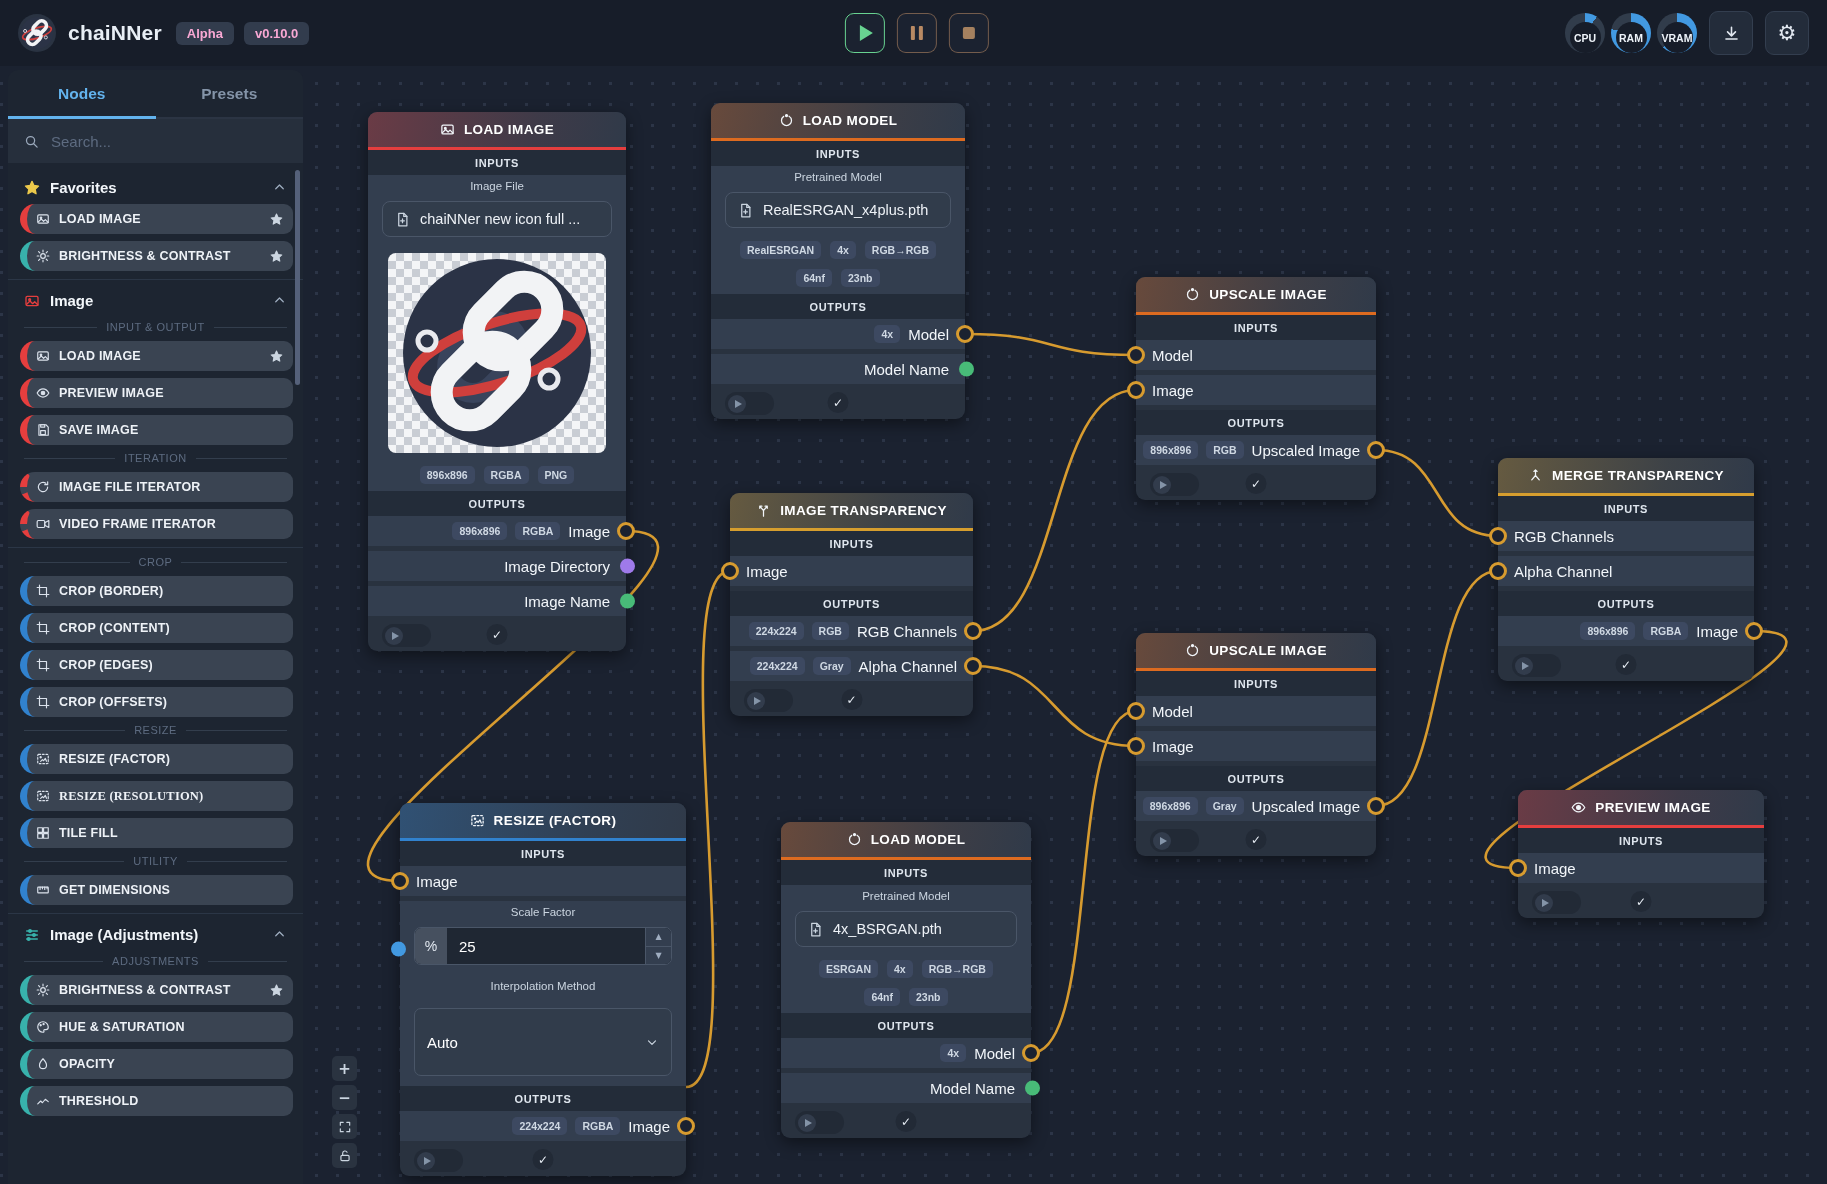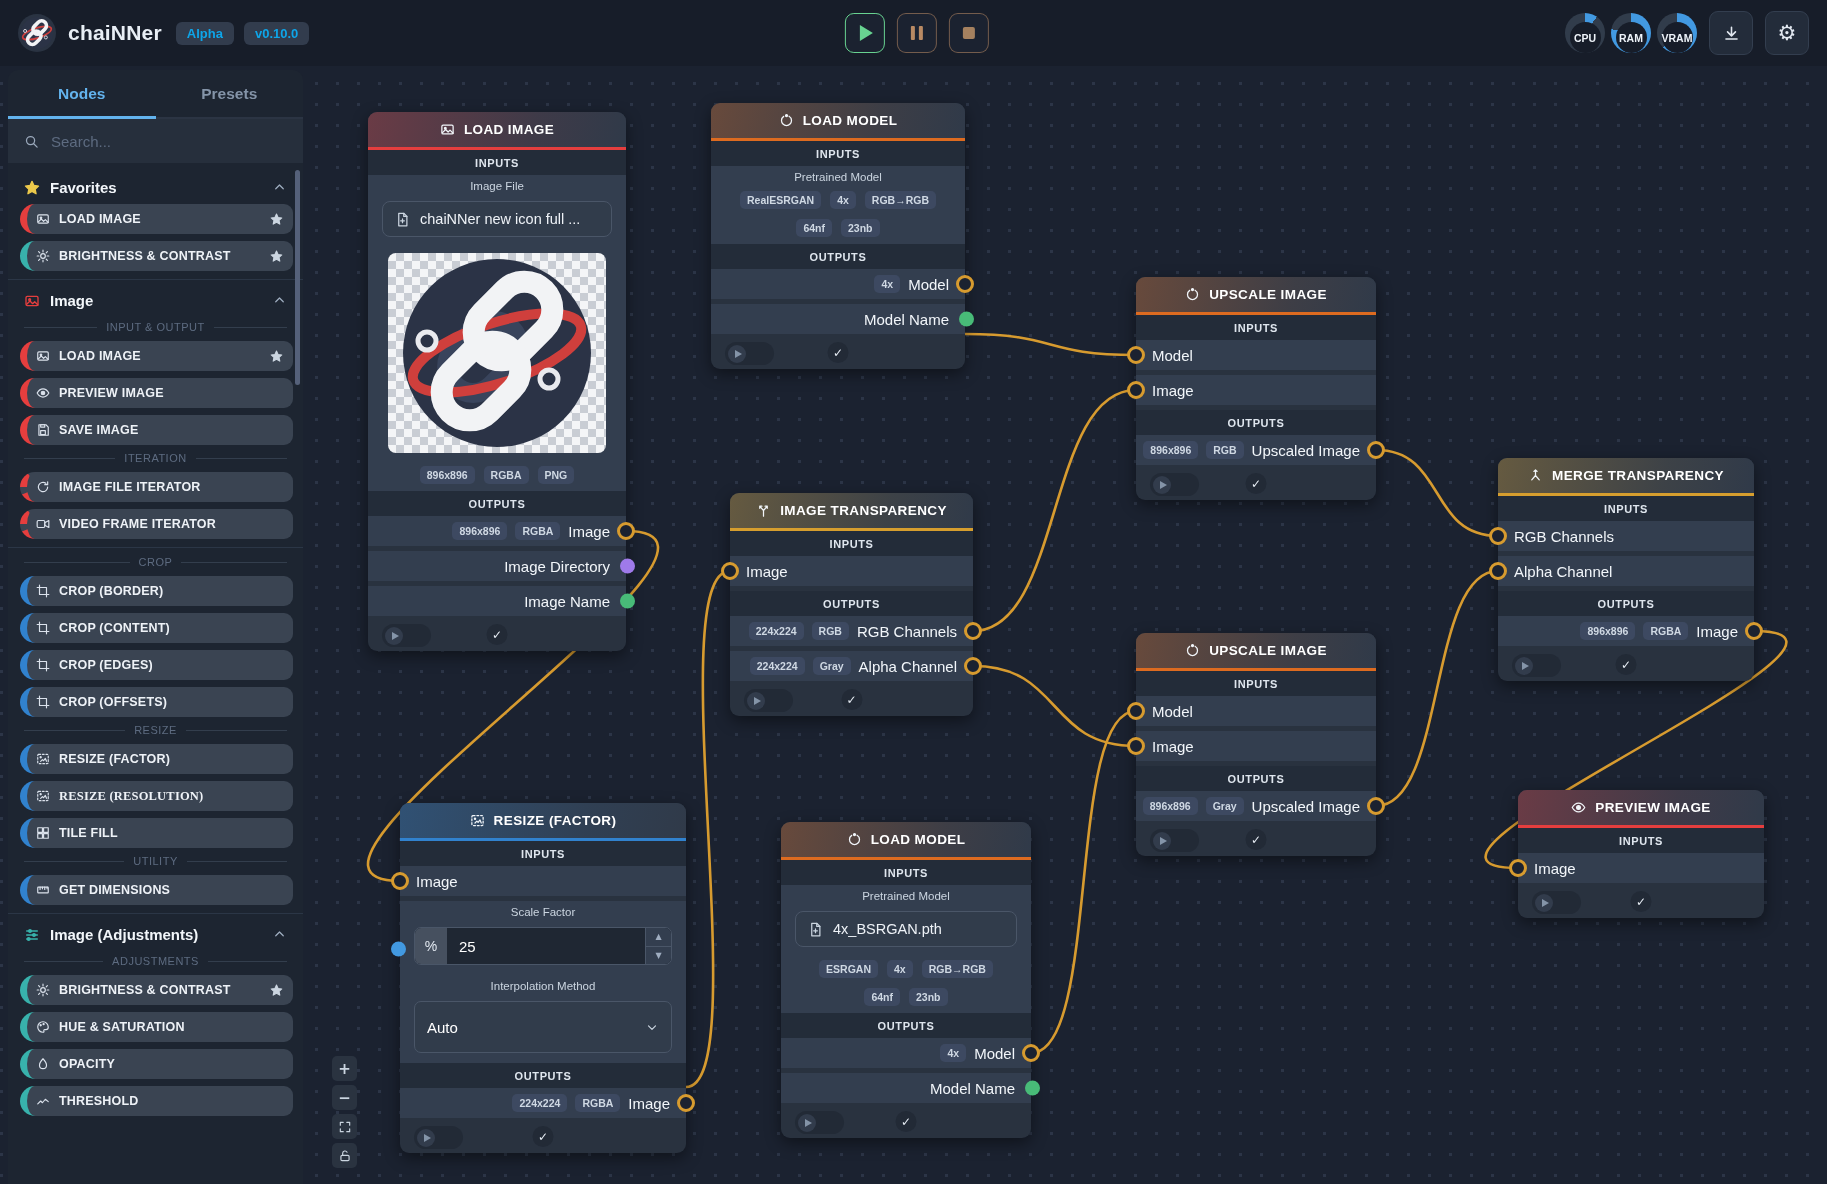--- a/index.html
+++ b/index.html
@@ -4,21 +4,21 @@
 <style>
   html,body{margin:0;padding:0;}
   body{width:1827px;height:1184px;position:relative;overflow:hidden;background:#161b26;
        font-family:"Liberation Sans",sans-serif;color:#e8eef5;-webkit-font-smoothing:antialiased;}
   
   .hdr{position:absolute;top:0;left:0;right:0;height:66px;background:#171d29;display:flex;
        align-items:center;padding:0 18px;z-index:40;}
   .logo{width:38px;height:38px;border-radius:50%;background:#2a3342;display:flex;align-items:center;
         justify-content:center;margin-right:12px;flex:0 0 auto;}
   .appname{font-size:21px;font-weight:bold;letter-spacing:.2px;margin-right:14px;}
-  .hbadge{background:#323c4d;color:#0ea5e9;font-size:13px;font-weight:bold;border-radius:6px;
+  .hbadge{background:#323c4d;color:#f9a8d4;font-size:13px;font-weight:bold;border-radius:6px;
           padding:4px 11px;margin-right:10px;}
   .runctl{position:absolute;left:50%;transform:translateX(-48%);display:flex;gap:12px;}
   .rbtn{width:40px;height:40px;border-radius:9px;background:#1b2230;display:flex;align-items:center;
         justify-content:center;box-sizing:border-box;cursor:pointer;}
   .rbtn.play{border:1.5px solid #68d391;}
   .rbtn.dim{border:1.5px solid rgba(190,140,100,.55);}
   .tri{width:0;height:0;border-left:13px solid #68d391;border-top:8px solid transparent;border-bottom:8px solid transparent;margin-left:3px;}
   .pbars{display:flex;gap:4px;}.pbars i{display:block;width:4px;height:14px;background:#b98a63;border-radius:1px;}
   .sq{width:12px;height:12px;background:#a5815f;border-radius:2px;}
   .rightctl{margin-left:auto;display:flex;align-items:center;gap:12px;}
@@ -84,21 +84,21 @@
           padding:0 12px;color:#eef2f7;font-size:14.5px;background:#313c4b;overflow:hidden;white-space:nowrap;}
   .numin{height:36px;border:1px solid #4a5668;border-radius:7px;display:flex;overflow:hidden;background:#1f2733;}
   .numin .pfx{width:32px;background:#46505f;display:flex;align-items:center;justify-content:center;
           font-size:14px;color:#e2e8f0;}
   .numin .val{flex:1;display:flex;align-items:center;padding-left:12px;font-size:15px;color:#fff;}
   .numin .spin{width:25px;background:#333e4f;display:flex;flex-direction:column;border-left:1px solid #4a5668;}
   .numin .spin span{flex:1;display:flex;align-items:center;justify-content:center;font-size:8px;
           color:#9fadc0;font-family:"DejaVu Sans",sans-serif;cursor:pointer;}
   .numin .spin span:first-child{border-bottom:1px solid #4a5668;}
   .selin{height:34px;border:1px solid #4a5668;border-radius:7px;display:flex;align-items:center;
-         padding:8px 12px;font-size:15px;color:#fff;background:#313c4b;cursor:pointer;}
+         padding:16px 12px;font-size:15px;color:#fff;background:#313c4b;cursor:pointer;margin-top:7px;}
   .selin .chev{margin-left:auto;color:#cbd5e0;display:flex;}
   .bdgrow{background:#333e4f;display:flex;align-items:center;justify-content:center;gap:9px;padding:3px 0 7px;}
   .prevrow{background:#333e4f;padding:6px 20px 10px;}
   .checker{border-radius:8px;overflow:hidden;background:repeating-conic-gradient(#c9cdd4 0% 25%,#f4f5f7 0% 50%);
            background-size:16px 16px;}
   .nfoot{height:30px;position:relative;margin-top:3px;}
   .pill{position:absolute;left:14px;top:3px;width:46px;height:23px;background:#222a36;border-radius:12px;
         display:flex;align-items:center;padding-left:3px;cursor:pointer;}
   .pill .knob{width:18px;height:18px;border-radius:50%;background:#323c4c;display:flex;align-items:center;justify-content:center;}
   .pill .ktri{width:0;height:0;border-left:7px solid #8494a8;border-top:4.5px solid transparent;border-bottom:4.5px solid transparent;margin-left:2px;}
@@ -196,20 +196,32 @@
           <span style="display: flex; color: rgb(242, 246, 250);">
             <svg class="ic" width="15" height="15" viewBox="0 0 24 24" fill="none" stroke="currentColor" stroke-width="2" stroke-linecap="round" stroke-linejoin="round">
               <circle cx="12" cy="12" r="8" stroke-dasharray="32 9"></circle>
               <circle cx="12" cy="4" r="1.6" fill="currentColor"></circle>
             </svg>
           </span>
           <span>LOAD MODEL</span>
         </div>
         <div class="sect">INPUTS</div>
         <div class="lblrow">Pretrained Model</div>
+        <div class="ctlrow">
+          <div class="filein">
+            <span style="display: flex; color: rgb(203, 213, 224);">
+              <svg class="ic" width="15" height="15" viewBox="0 0 24 24" fill="none" stroke="currentColor" stroke-width="2" stroke-linecap="round" stroke-linejoin="round">
+                <path d="M6 2h8l5 5v15H6z"></path>
+                <path d="M14 2v5h5"></path>
+                <path d="M12 11v6M9 14h6"></path>
+              </svg>
+            </span>
+            <span>RealESRGAN_x4plus.pth</span>
+          </div>
+        </div>
         <div class="bdgrow">
           <span class="badge">RealESRGAN</span>
           <span class="badge">4x</span>
           <span class="badge">RGB→RGB</span>
         </div>
         <div class="bdgrow">
           <span class="badge">64nf</span>
           <span class="badge">23nb</span>
         </div>
         <div class="sect">OUTPUTS</div>

